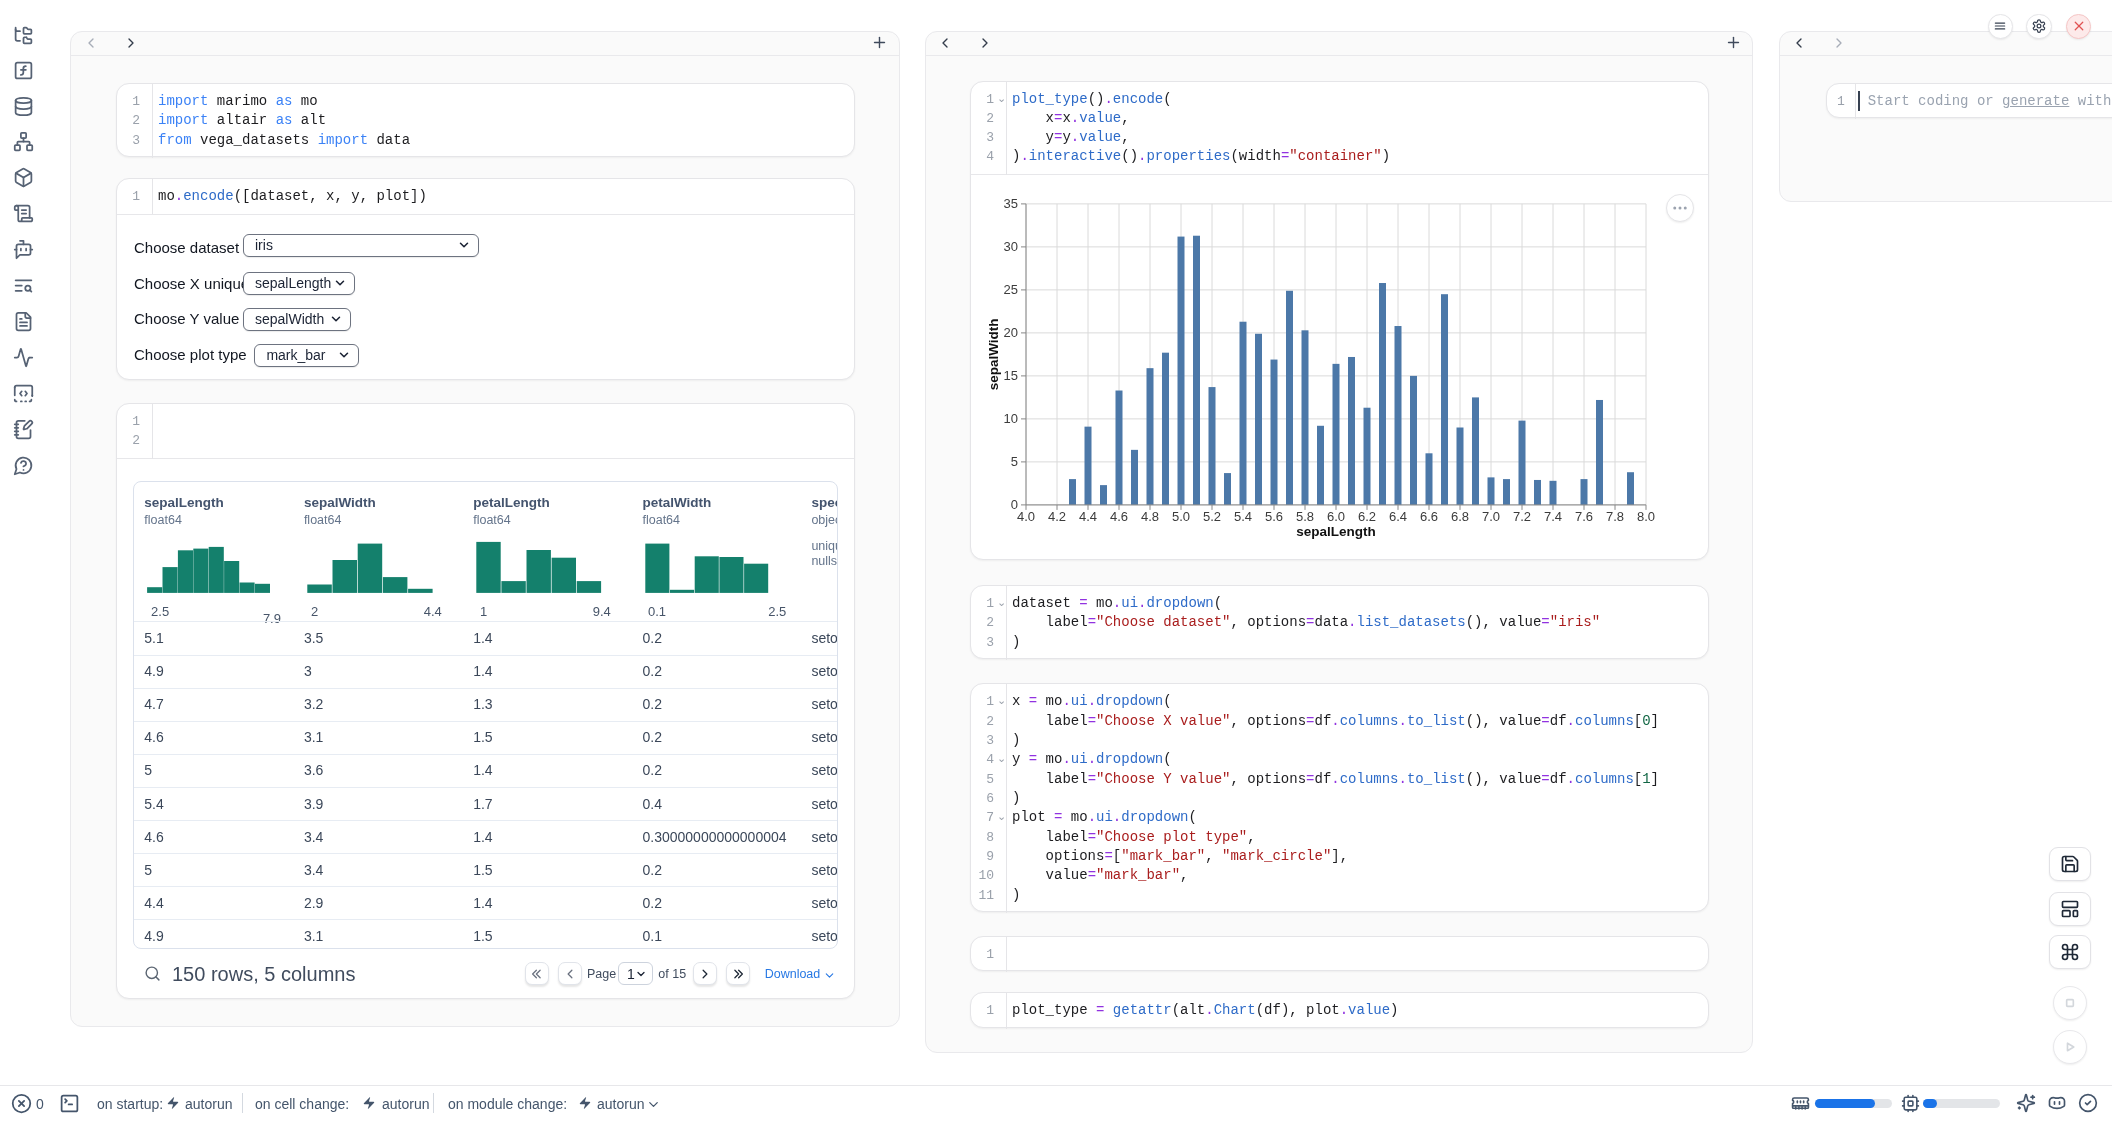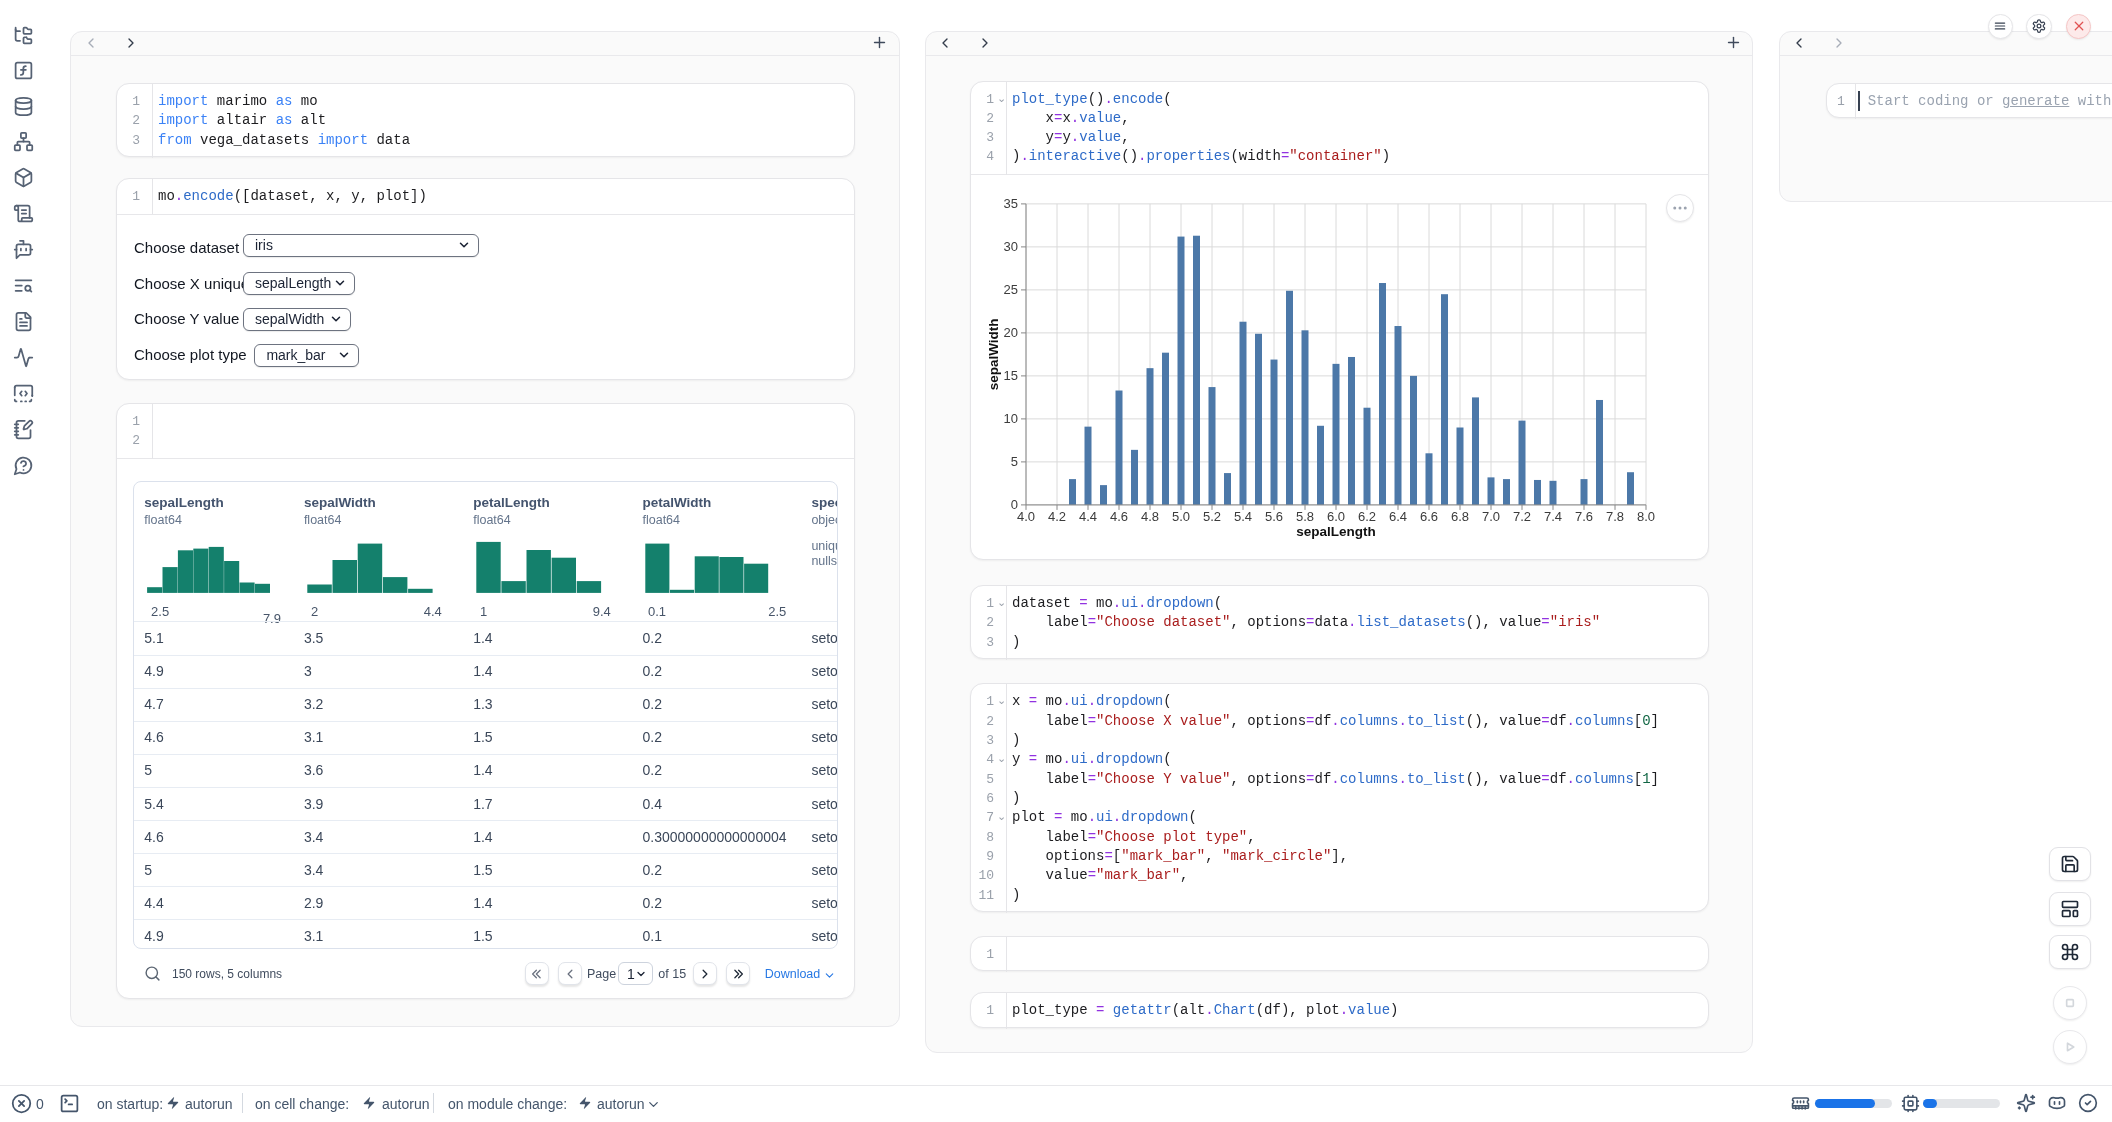--- a/index.html
+++ b/index.html
@@ -295,21 +295,21 @@
 <div class="td" style="left:10.0px;top:454.4px;">4.9</div>
 <div class="td" style="left:169.6px;top:454.4px;">3.1</div>
 <div class="td" style="left:338.9px;top:454.4px;">1.5</div>
 <div class="td" style="left:508.2px;top:454.4px;">0.1</div>
 <div class="td" style="left:677.1px;top:454.4px;">setosa</div>
 </div>
 <div class="abs" style="left:27px;top:561px;color:#5b6572;"><svg class="" style="" width="17" height="17" viewBox="0 0 24 24" fill="none" stroke="currentColor" stroke-width="2" stroke-linecap="round" stroke-linejoin="round">
         <circle cx="11" cy="11" r="8"></circle>
         <path d="m21 21-4.3-4.3"></path>
       </svg></div>
-<div class="ftxt" style="left:55px;top:570px;font-size:12px;">150 rows, 5 columns</div>
+<div class="ftxt" style="left:55px;top:570px;font-size:20px;">150 rows, 5 columns</div>
 <div class="pgbtn" style="left:407.8px;top:558.3px;color:#6b7280;">
       <svg class="" style="" width="15" height="15" viewBox="0 0 24 24" fill="none" stroke="currentColor" stroke-width="2" stroke-linecap="round" stroke-linejoin="round">
         <path d="m17 18-6-6 6-6"></path>
         <path d="m11 18-6-6 6-6"></path>
       </svg>
     </div>
 <div class="pgbtn" style="left:441px;top:558.3px;color:#6b7280;">
       <svg class="" style="" width="15" height="15" viewBox="0 0 24 24" fill="none" stroke="currentColor" stroke-width="2" stroke-linecap="round" stroke-linejoin="round">
         <path d="m15 18-6-6 6-6"></path>
       </svg>

